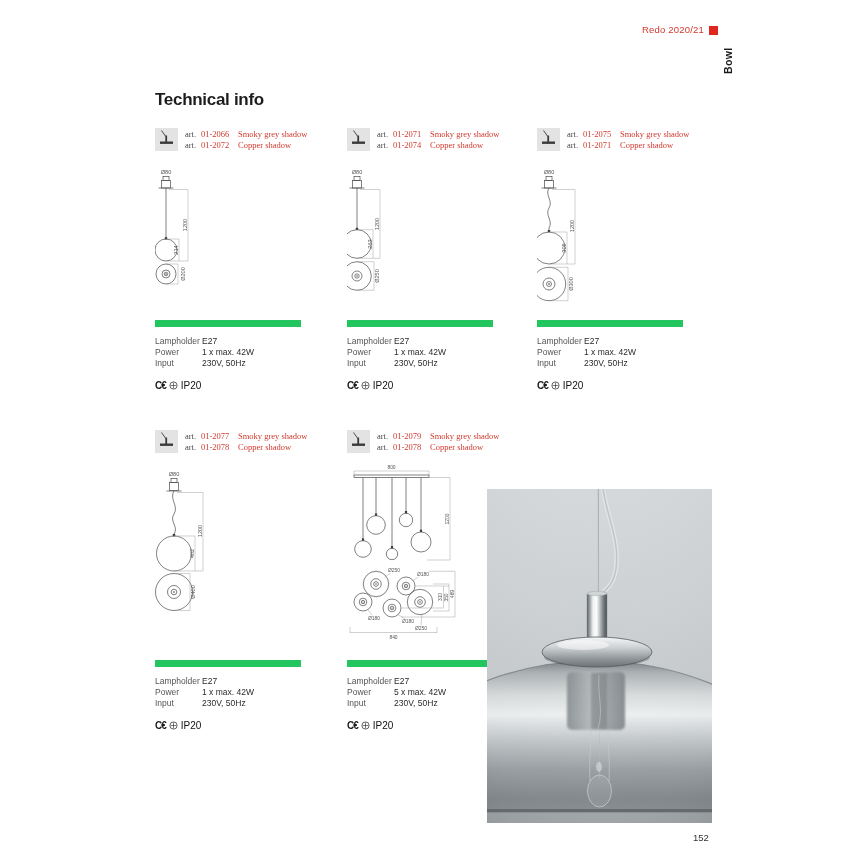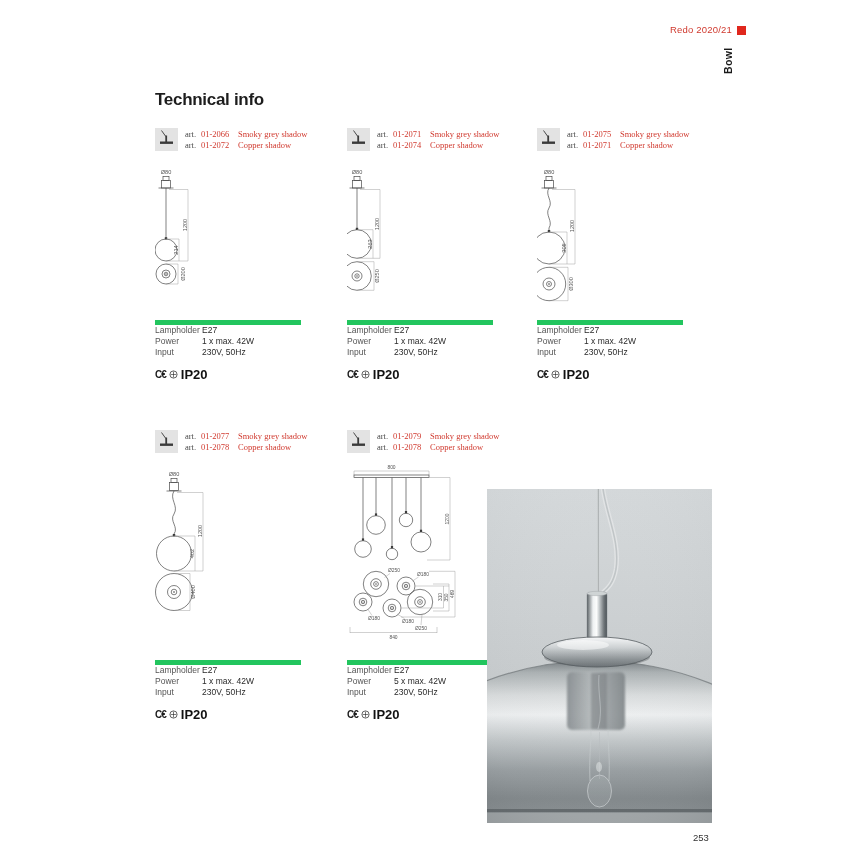--- a/index.html
+++ b/index.html
@@ -1,20 +1,20 @@
 <!DOCTYPE html>
 <html><head>
 <meta charset="utf-8">
 <style>
   html,body{margin:0;padding:0;background:#ffffff;}
   .sheet{position:relative;width:868px;height:868px;background:#fff;overflow:hidden;
          font-family:"Liberation Sans",sans-serif;color:#222;}
 
   
-  .brand{position:absolute;top:24px;left:670px;display:flex;align-items:flex-end;gap:5px;}
+  .brand{position:absolute;top:24px;left:642px;display:flex;align-items:flex-end;gap:5px;}
   .brand-text{font-size:9.5px;color:#d0392e;letter-spacing:.2px;}
   .brand-square{width:9px;height:9px;background:#e0271d;}
   .side-label{position:absolute;left:722px;top:74px;transform:rotate(-90deg);
               transform-origin:0 0;font-size:10.5px;font-weight:bold;color:#1a1a1a;letter-spacing:.4px;}
   .page-title{position:absolute;left:155px;top:90px;font-size:17px;font-weight:bold;
               color:#1d1d1d;letter-spacing:-.3px;}
   .page-number{position:absolute;top:832px;left:693px;font-size:9.5px;color:#333;}
 
   
   .block{position:absolute;width:172px;}
@@ -34,30 +34,30 @@
   .b5 .drawing{top:33px;}
 
   
   .o{stroke:#4a4a4a;stroke-width:.7;fill:none;}
   .of{fill:#3a3a3a;stroke:none;}
   .d{stroke:#979797;stroke-width:.45;fill:none;}
   .t{fill:#555;font-size:5.6px;}
   .t5{fill:#555;font-size:4.9px;}
 
   
-  .spec{position:absolute;left:0;width:146px;border-top:5px solid #22c55e;
-        padding-top:0;font-size:8.5px;line-height:11px;color:#2e2e2e;}
+  .spec{position:absolute;left:0;width:146px;border-top:7px solid #22c55e;
+        padding-top:9px;font-size:8.5px;line-height:11px;color:#2e2e2e;}
   .b1 .spec,.b2 .spec,.b3 .spec{top:192px;}
   .b4 .spec,.b5 .spec{top:230px;}
   .spec-row{display:flex;}
   .spec-label{width:47px;color:#555;}
   .spec-value{color:#2a2a2a;}
   .cert-row{margin-top:11px;display:flex;align-items:center;gap:3px;}
   .ce{font-size:10px;font-weight:bold;letter-spacing:-1px;color:#1c1c1c;}
-  .ip{font-size:13px;font-weight:bold;color:#111;}
+  .ip{font-size:10px;font-weight:normal;color:#111;}
 
   
   .photo{position:absolute;left:487px;top:489px;width:225px;height:334px;}
 </style>
 </head>
 <body>
 
 <div class="sheet">
 
   <div class="brand">
@@ -542,14 +542,14 @@
 
     <rect x="100" y="104" width="20" height="52" rx="2" fill="url(#cylGrad)" stroke="#7b8184" stroke-width="0.4"></rect>
     <ellipse cx="110" cy="104.5" rx="10" ry="2.2" fill="#cfd4d5" stroke="#9aa0a2" stroke-width="0.4"></ellipse>
 
     <ellipse cx="110" cy="168" rx="53" ry="10" fill="#41474b" opacity="0.35"></ellipse>
     <ellipse cx="110" cy="163" rx="55" ry="15" fill="url(#domeGrad)" stroke="#565c60" stroke-width="0.8"></ellipse>
     <ellipse cx="96" cy="156" rx="26" ry="5" fill="#ffffff" opacity="0.5"></ellipse>
     <rect x="0" y="0" width="225" height="334" fill="url(#vignette)"></rect>
   </svg>
 
-  <div class="page-number">253</div>
+  <div class="page-number">152</div>
 </div>
 
 </body></html>

